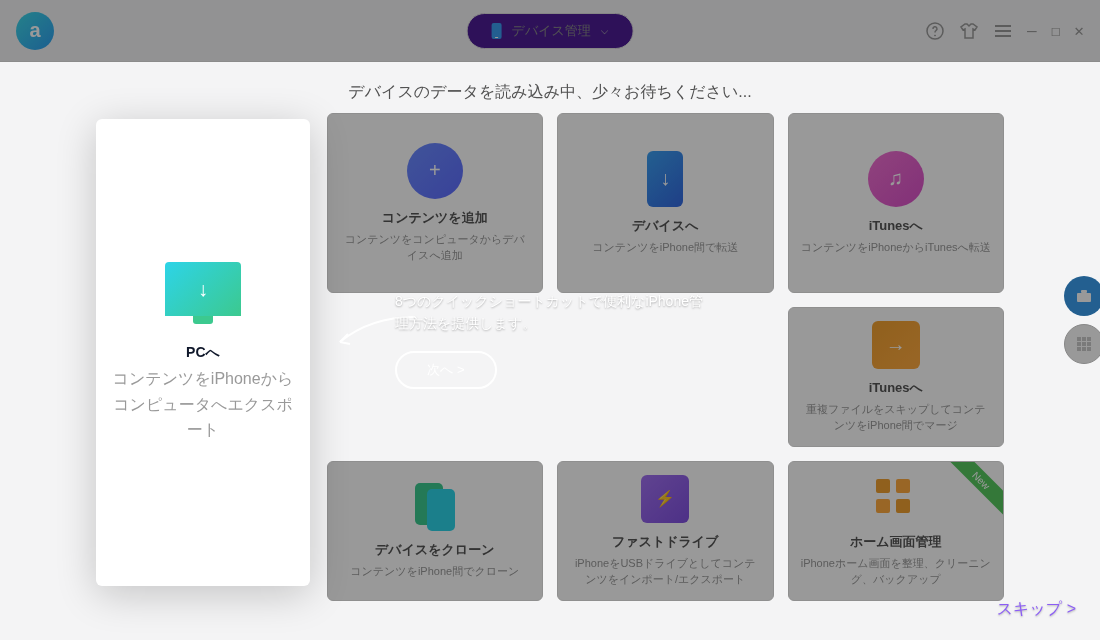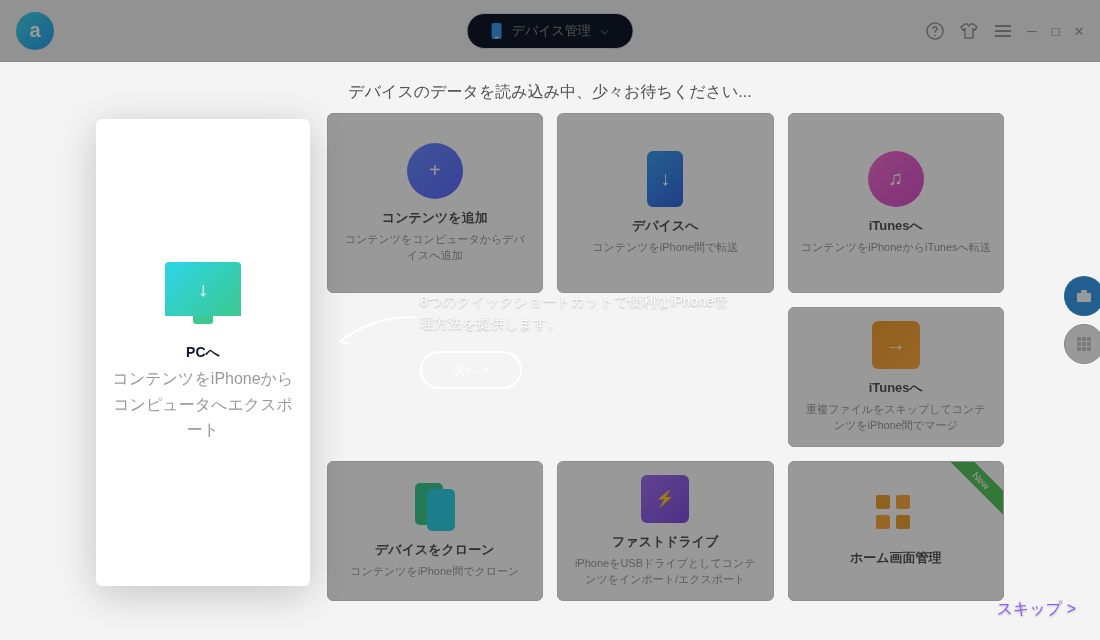--- a/index.html
+++ b/index.html
@@ -1,21 +1,21 @@
 <!DOCTYPE html>
 <html><head>
 <meta charset="utf-8">
 <style>
 * { margin: 0; padding: 0; box-sizing: border-box; font-family: -apple-system, "Segoe UI", "Meiryo", sans-serif; }
 body { width: 1100px; height: 640px; overflow: hidden; background: #f4f4f5; position: relative; }
 
 .topbar { height: 62px; display: flex; align-items: center; justify-content: space-between; padding: 0 16px; border-bottom: 1px solid #e8e8e8; background: #f4f4f5; }
 .topbar-left { display: flex; align-items: center; }
 .logo { width: 38px; height: 38px; border-radius: 50%; background: linear-gradient(135deg, #3dd7e6, #2e9ef0); display: flex; align-items: center; justify-content: center; color: #fff; font-weight: 700; font-size: 20px; }
-.topbar-center { position: absolute; left: 50%; transform: translateX(-50%); display: flex; align-items: center; gap: 10px; border: 1px solid #e0e0e0; border-radius: 20px; padding: 8px 24px; background: #0f172a; cursor: pointer; }
+.topbar-center { position: absolute; left: 50%; transform: translateX(-50%); display: flex; align-items: center; gap: 10px; border: 1px solid #e0e0e0; border-radius: 20px; padding: 8px 24px; background: #4c1d95; cursor: pointer; }
 .phone-mini { width: 10px; height: 16px; background: #3a9cf0; border-radius: 2px; position: relative; }
 .phone-mini::after { content: ""; position: absolute; bottom: 1px; left: 50%; transform: translateX(-50%); width: 3px; height: 1px; background: #fff; }
 .dropdown-label { font-size: 13px; color: #888; }
 .chev { color: #aaa; font-size: 10px; }
 .topbar-right { display: flex; align-items: center; gap: 14px; color: #999; }
 .tr-icon { width: 20px; height: 20px; display: flex; align-items: center; justify-content: center; cursor: pointer; }
 .tr-icon svg { stroke: #999; fill: none; }
 .winbtn { font-size: 16px; color: #999; cursor: pointer; font-family: monospace; }
 .ham { display: flex; flex-direction: column; gap: 3px; }
 .ham span { width: 16px; height: 2px; background: #999; }
@@ -41,21 +41,21 @@
 .ic-merge { width: 48px; height: 48px; background: linear-gradient(135deg, #f0a030, #ffaa40); border-radius: 6px; display: flex; align-items: center; justify-content: center; }
 .ic-clone { width: 48px; height: 48px; position: relative; }
 .ic-clone::before, .ic-clone::after { content: ""; position: absolute; width: 28px; height: 42px; border-radius: 5px; }
 .ic-clone::before { background: #3cc98f; left: 4px; top: 0; }
 .ic-clone::after { background: #2dd4e8; left: 16px; top: 6px; }
 .ic-fast { width: 48px; height: 48px; background: linear-gradient(135deg, #a070f0, #8050e0); border-radius: 6px; display: flex; align-items: center; justify-content: center; color: #fff; }
 .ic-home { width: 48px; height: 48px; position: relative; }
 .ic-home div { position: absolute; background: #f0a030; border-radius: 2px; }
 
 .overlay { position: absolute; inset: 0; background: rgba(0,0,0,0); z-index: 50; }
-.tooltip { position: absolute; top: 290px; left: 420px; z-index: 70; color: #fff; }
+.tooltip { position: absolute; top: 290px; left: 395px; z-index: 70; color: #fff; }
 .tooltip-text { font-size: 14px; line-height: 1.6; text-shadow: 0 1px 2px rgba(0,0,0,0.3); width: 320px; }
 .next-btn { margin-top: 16px; border: 2px solid #fff; background: transparent; color: #fff; padding: 8px 30px; border-radius: 22px; font-size: 13px; cursor: pointer; }
 .arrow-draw { position: absolute; top: 312px; left: 330px; z-index: 70; }
 
 .skip { position: absolute; bottom: 20px; right: 24px; color: #8b5cf6; font-size: 16px; z-index: 70; cursor: pointer; text-shadow: 0 1px 2px rgba(0,0,0,0.3); }
 
 .sidedock { position: absolute; right: 0; top: 50%; transform: translateY(-50%); display: flex; flex-direction: column; gap: 8px; z-index: 40; }
 .dock-btn { width: 40px; height: 40px; border-radius: 50%; display: flex; align-items: center; justify-content: center; cursor: pointer; margin-right: -4px; }
 .dock-blue { background: #3a9ff0; color: #fff; }
 .dock-gray { background: #fff; border: 1px solid #e0e0e0; color: #bbb; }
@@ -150,20 +150,21 @@
   </div>
   <div class="card small">
     <div class="newtag"></div>
     <div class="ic-home">
       <div style="width:14px;height:14px;left:4px;top:4px"></div>
       <div style="width:14px;height:14px;left:24px;top:4px;background:#ffaa40"></div>
       <div style="width:14px;height:14px;left:4px;top:24px;background:#ffaa40"></div>
       <div style="width:14px;height:14px;left:24px;top:24px"></div>
     </div>
     <div class="title">ホーム画面管理</div>
+    <div class="desc">iPhoneホーム画面を整理、クリーニング、バックアップ</div>
   </div>
 </div>
 
 <div class="sidedock darken">
   <div class="dock-btn dock-blue">
       <svg width="18" height="18" viewBox="0 0 18 18" fill="#fff">
         <rect x="2" y="6" width="14" height="9" rx="1"></rect>
         <rect x="6" y="3" width="6" height="3" rx="1"></rect>
       </svg>
     </div>

